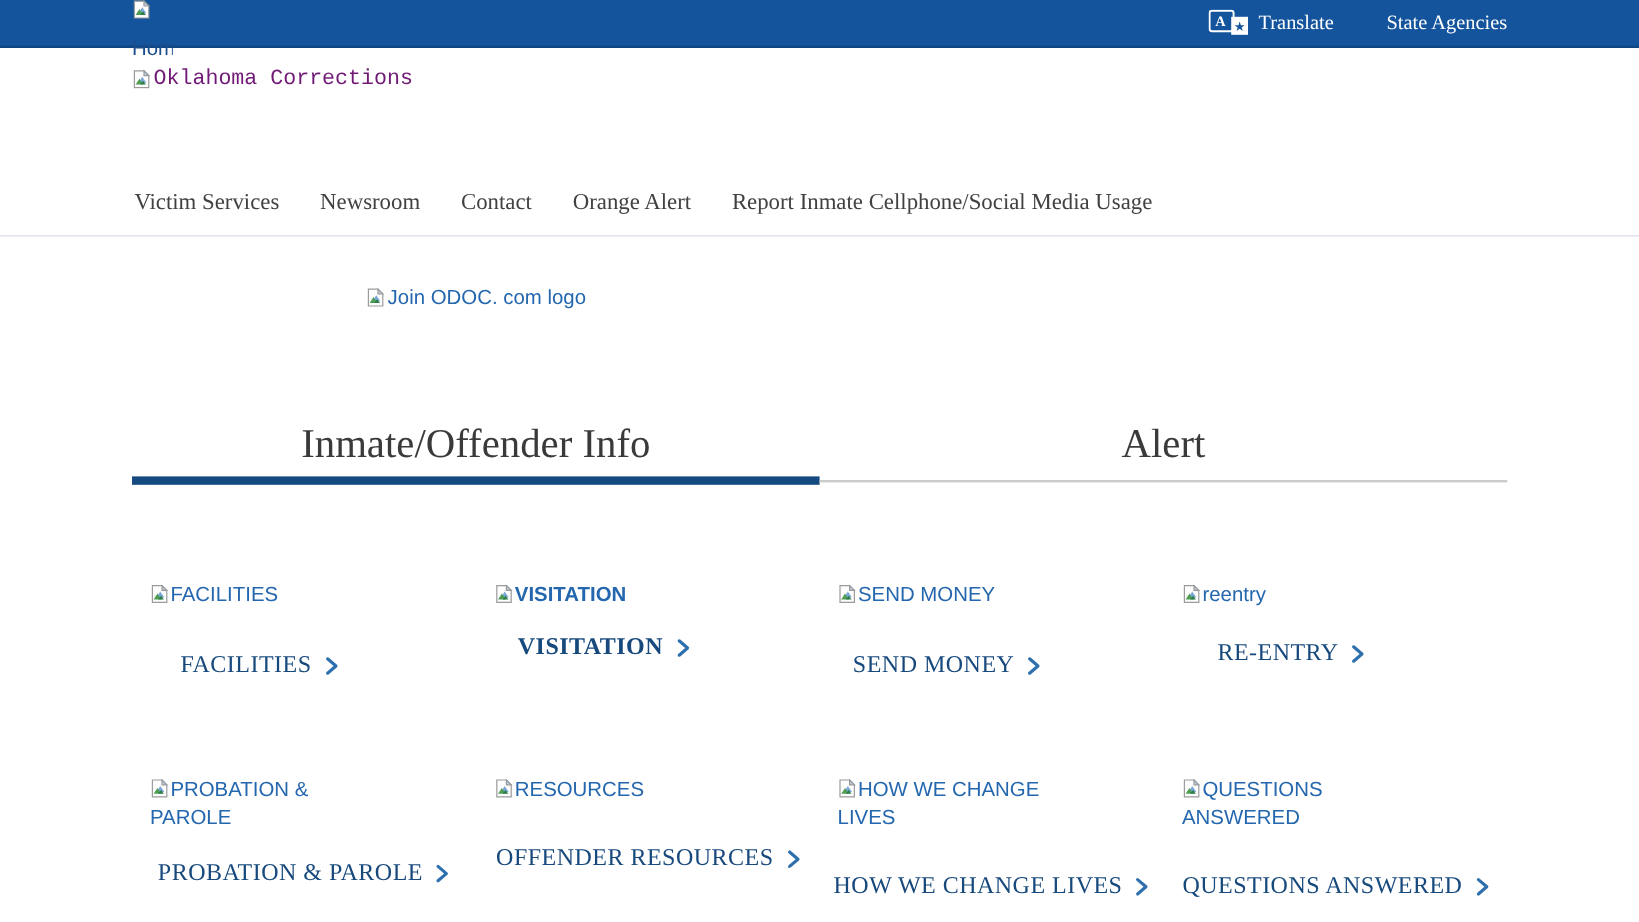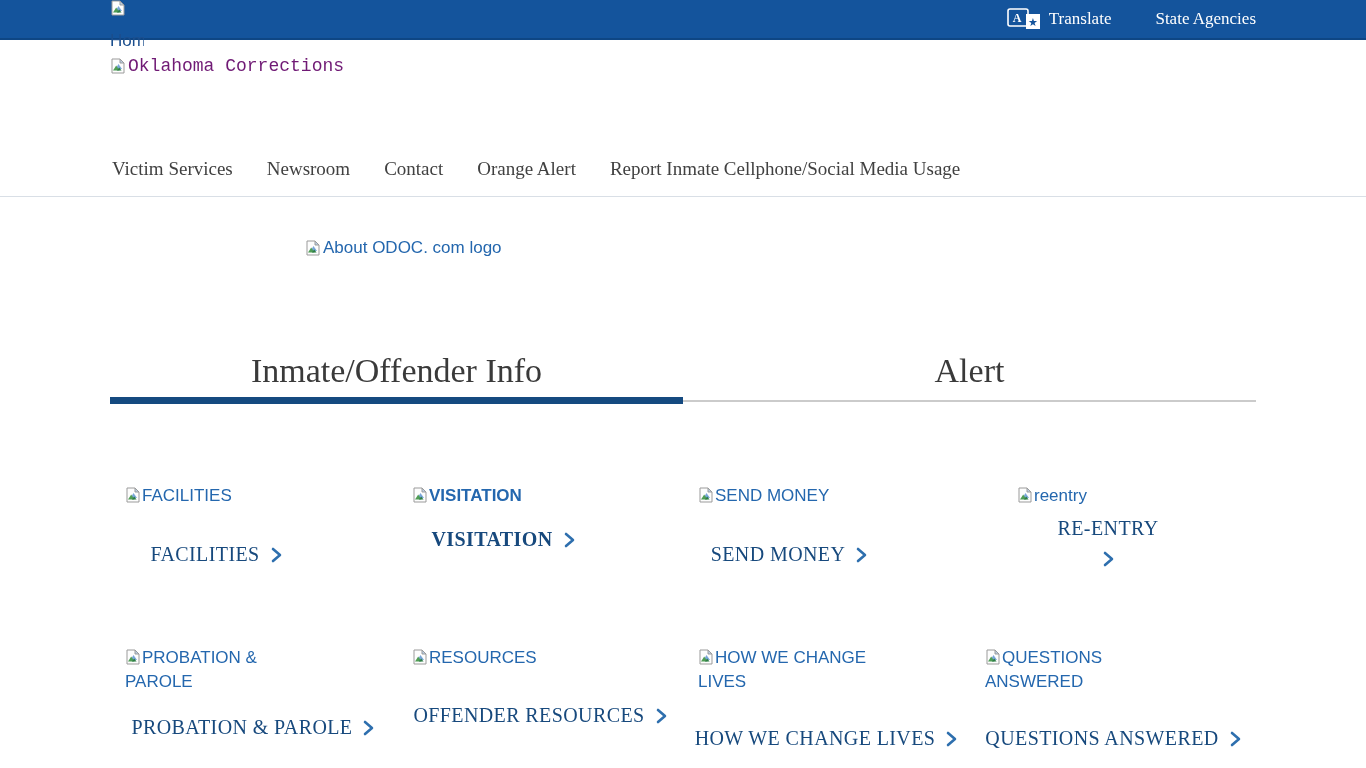--- a/index.html
+++ b/index.html
@@ -47,33 +47,33 @@
   .tab { width:573px; text-align:center; font-family:"Liberation Serif", serif;
          font-size:34px; color:#3a3a3a; line-height:46px; cursor:pointer; }
   .tab-underline-active { position:absolute; left:110px; top:397px; width:573px; height:7px;
                           background:#154a80; }
   .tab-underline-rest { position:absolute; left:683px; top:400px; width:573px; height:2px;
                         background:#cbcbcb; }
 
   
   .card { position:absolute; width:286px; }
   .c1 { left:110px; top:484px; } .c2 { left:397px; top:484px;font-weight:bold; }
-  .c3 { left:683px; top:484px; } .c4 { left:1002px; top:484px; }
+  .c3 { left:683px; top:484px; } .c4 { left:970px; top:484px; }
   .c5 { left:110px; top:646px; } .c6 { left:397px; top:646px; }
   .c7 { left:683px; top:646px; } .c8 { left:970px; top:646px; }
   .card-img { margin-left:15px; width:172px; font-size:17px; line-height:24px;
               color:#2467ae; cursor:pointer; }
   .card-img svg { vertical-align:-2px; margin-right:1px; }
   .card-link { display:flex; justify-content:center; align-items:center; gap:11px;
                font-family:"Liberation Serif", serif; font-size:20px; letter-spacing:0.4px;
                color:#17497d; text-decoration:none; cursor:pointer; white-space:nowrap; }
   .c1 .card-link, .c2 .card-link, .c3 .card-link, .c4 .card-link { width:212px; }
   .c5 .card-link, .c6 .card-link, .c7 .card-link, .c8 .card-link { width:286px; }
   .c1 .card-link { margin-top:35px; } .c2 .card-link { margin-top:20px; }
-  .c3 .card-link { margin-top:35px; } .c4 .card-link { margin-top:9px;flex-direction:column; }
+  .c3 .card-link { margin-top:35px; } .c4 .card-link { margin-top:25px; }
   .c5 .card-link { margin-top:22px; } .c6 .card-link { margin-top:34px; }
   .c7 .card-link { margin-top:33px; } .c8 .card-link { margin-top:33px; }
 
   .hidden-defs { position:absolute; width:0; height:0; overflow:hidden; }
 </style>
 </head>
 <body>
 
 <svg class="hidden-defs" aria-hidden="true">
   <defs>
@@ -126,21 +126,21 @@
     <a>Contact</a>
     <a>Orange Alert</a>
     <a>Report Inmate Cellphone/Social Media Usage</a>
   </nav>
   <div class="nav-divider"></div>
 
   <a class="join-logo">
     <svg width="16" height="16">
         <use href="#broken-img"></use>
       </svg>
-    <span>About ODOC. com logo</span>
+    <span>Join ODOC. com logo</span>
   </a>
 
   <div class="tabs">
     <div class="tab">Inmate/Offender Info</div>
     <div class="tab">Alert</div>
   </div>
   <div class="tab-underline-active"></div>
   <div class="tab-underline-rest"></div>
 
   <div class="card c1">

